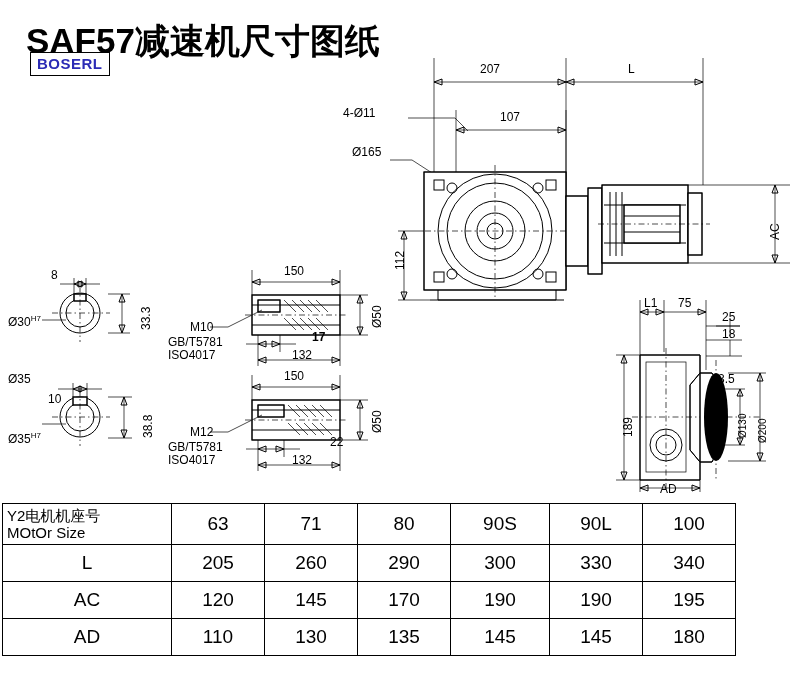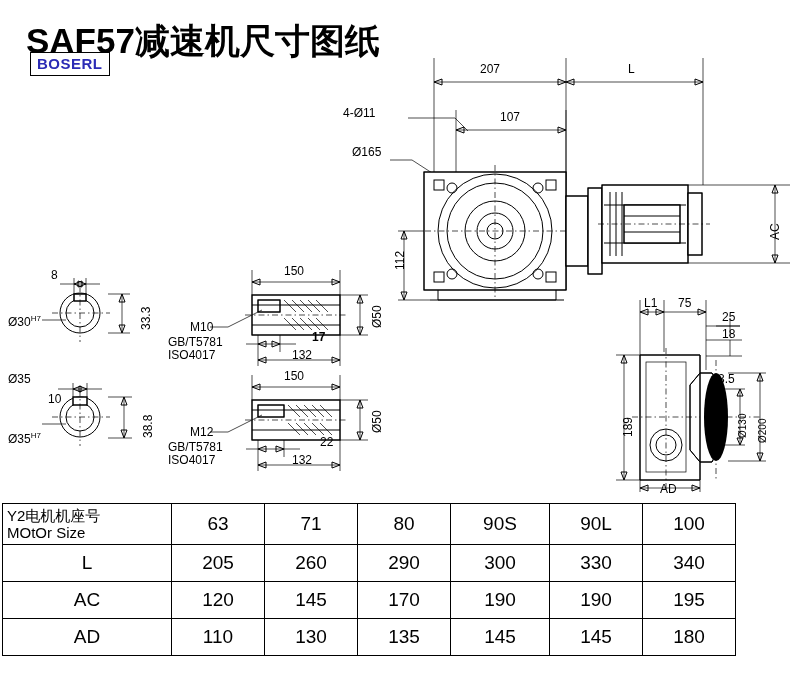--- a/index.html
+++ b/index.html
@@ -356,21 +356,21 @@
 
   <div class="txt" style="left:284px;top:264px;">150</div>
   <div class="txt" style="left:312px;top:330px;font-weight:bold;">17</div>
   <div class="txt" style="left:292px;top:348px;">132</div>
   <div class="vtxt" style="left:370px;top:328px;">Ø50</div>
   <div class="txt" style="left:190px;top:320px;">M10</div>
   <div class="txt9" style="left:168px;top:335px;">GB/T5781</div>
   <div class="txt9" style="left:168px;top:348px;">ISO4017</div>
 
   <div class="txt" style="left:284px;top:369px;">150</div>
-  <div class="txt" style="left:320px;top:435px;text-align:center;">22</div>
+  <div class="txt" style="left:330px;top:435px;text-align:center;">22</div>
   <div class="txt" style="left:292px;top:453px;">132</div>
   <div class="vtxt" style="left:370px;top:433px;">Ø50</div>
   <div class="txt" style="left:190px;top:425px;">M12</div>
   <div class="txt9" style="left:168px;top:440px;">GB/T5781</div>
   <div class="txt9" style="left:168px;top:453px;">ISO4017</div>
 
   <div class="txt9" style="left:644px;top:296px;">L1</div>
   <div class="txt9" style="left:678px;top:296px;">75</div>
   <div class="txt9" style="left:722px;top:310px;">25</div>
   <div class="txt9" style="left:722px;top:327px;">18</div>

